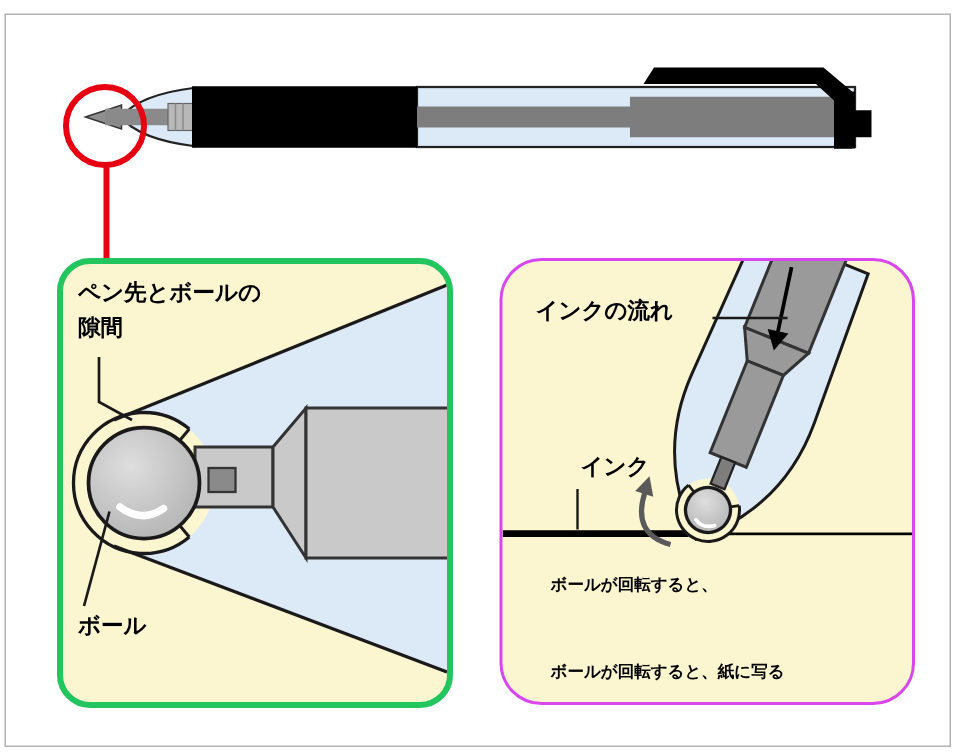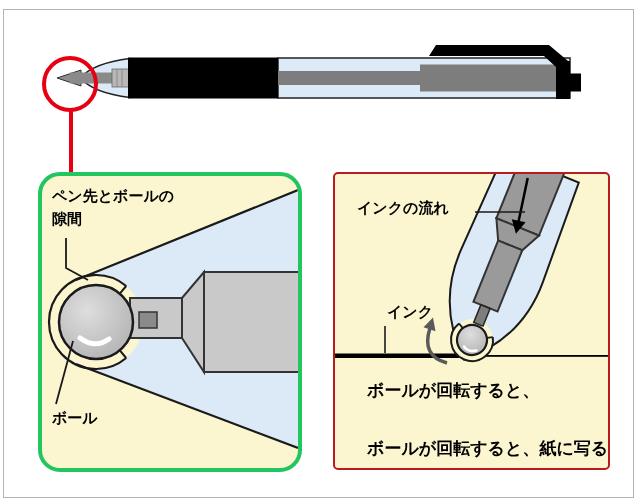--- a/index.html
+++ b/index.html
@@ -5,29 +5,29 @@
   html,body{margin:0;padding:0;background:#fff;}
   body{position:relative;width:636px;height:503px;overflow:hidden;
        font-family:"Liberation Sans","DejaVu Sans",sans-serif;}
   .frame{position:absolute;left:3px;top:9px;width:629px;height:487px;
          border:1px solid #b3b3b3;pointer-events:none;}
   .pen-svg{position:absolute;left:0;top:0;}
   .panel{position:absolute;background:#FBF5D0;box-sizing:border-box;overflow:hidden;}
   .panel-left{left:38px;top:172px;width:264px;height:300px;
               border:4px solid #22c55e;border-radius:22px;}
   .panel-right{left:333px;top:172px;width:277px;height:298px;
-               border:2px solid #b91c1c;border-radius:5px;}
+               border:2px solid #d946ef;border-radius:28px;}
   .panel svg{position:absolute;left:0;top:0;display:block;}
   .lbl{position:absolute;color:#000;font-size:15px;font-weight:bold;
        white-space:nowrap;line-height:23px;}
   .gap-label{left:10px;top:8px;}
   .ball-label{left:10px;top:230px;}
   .inkflow-label{left:22px;top:22px;}
   .ink-label{left:24px;top:126px;margin-left:28px;}
-  .caption{position:absolute;left:32px;top:202px;color:#000;font-size:17px;
+  .caption{position:absolute;left:32px;top:202px;color:#000;font-size:11px;
            font-weight:bold;line-height:29px;white-space:nowrap;}
 </style>
 </head>
 <body>
 
 <div class="frame"></div>
 
 <svg class="pen-svg" width="636" height="180" viewBox="0 0 636 180">
 
   <path d="M 130 58.5 Q 93 63 80.5 78 Q 93 93 130 97.5 Z" fill="#DCEAF8" stroke="#222" stroke-width="1.5"></path>

